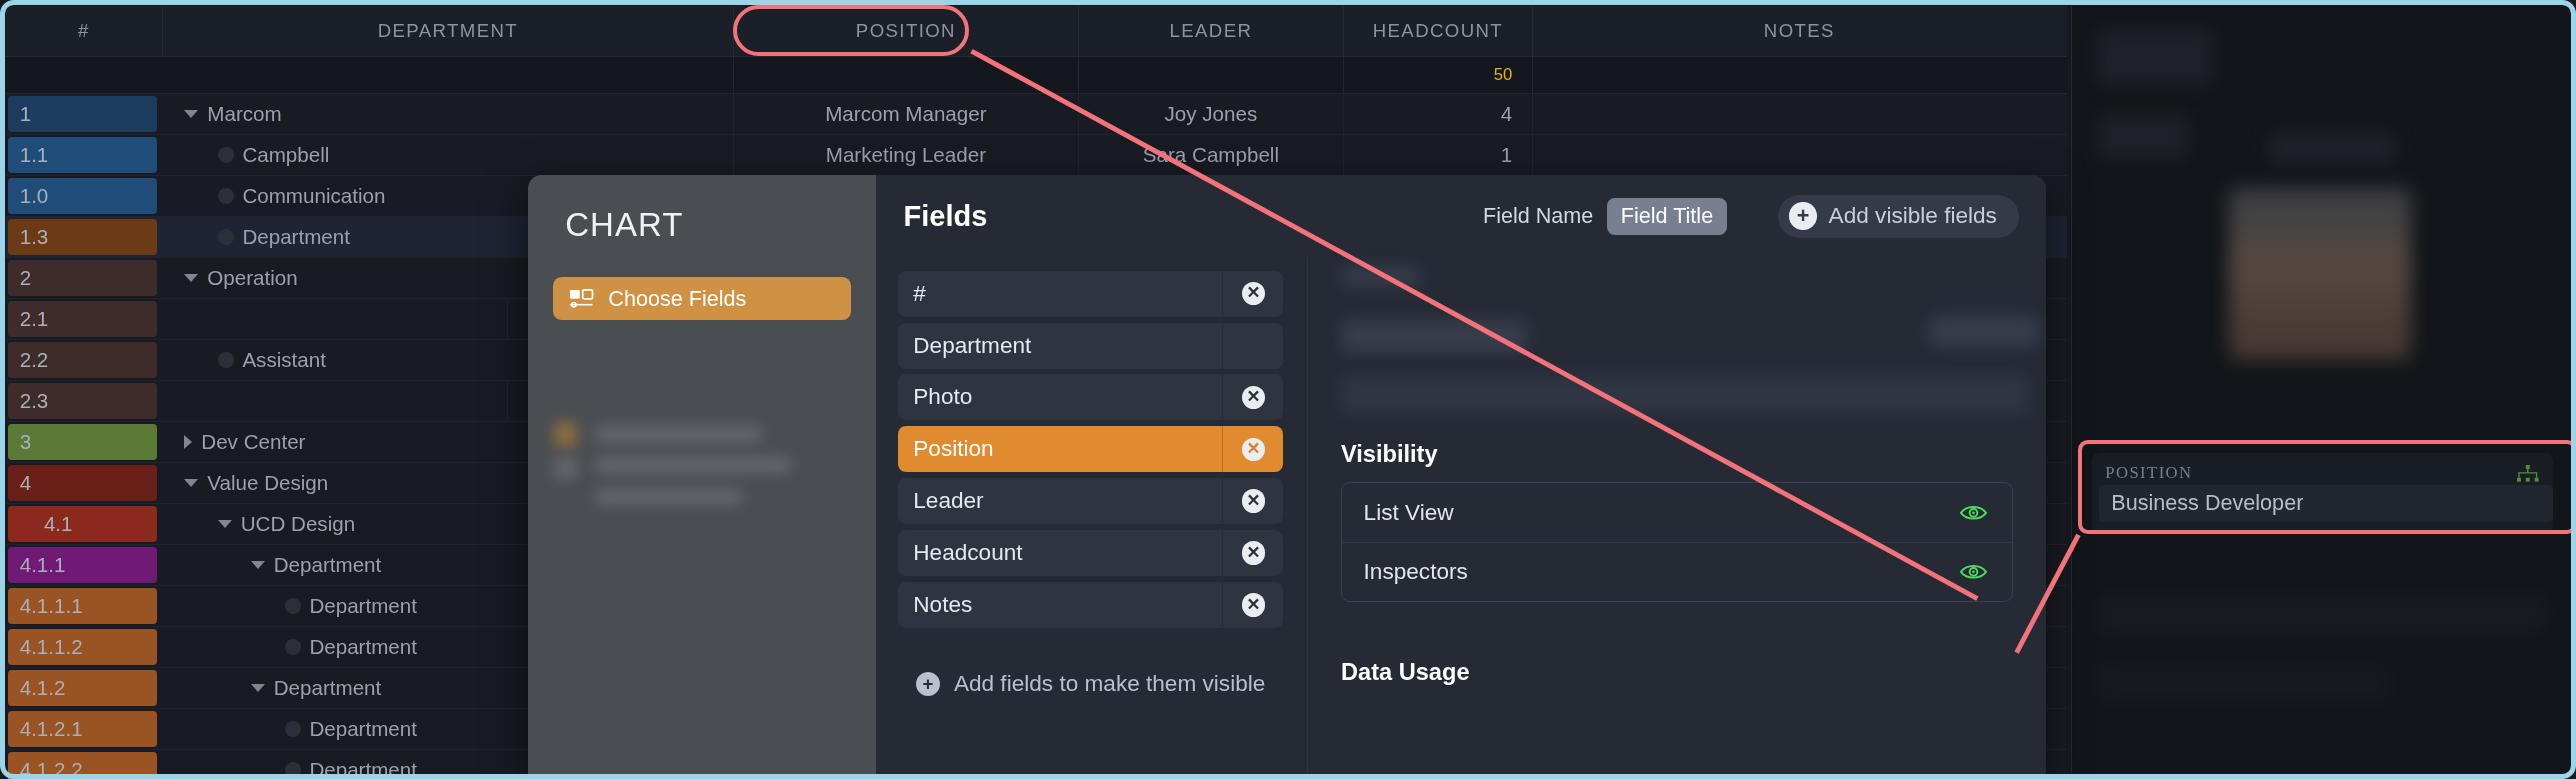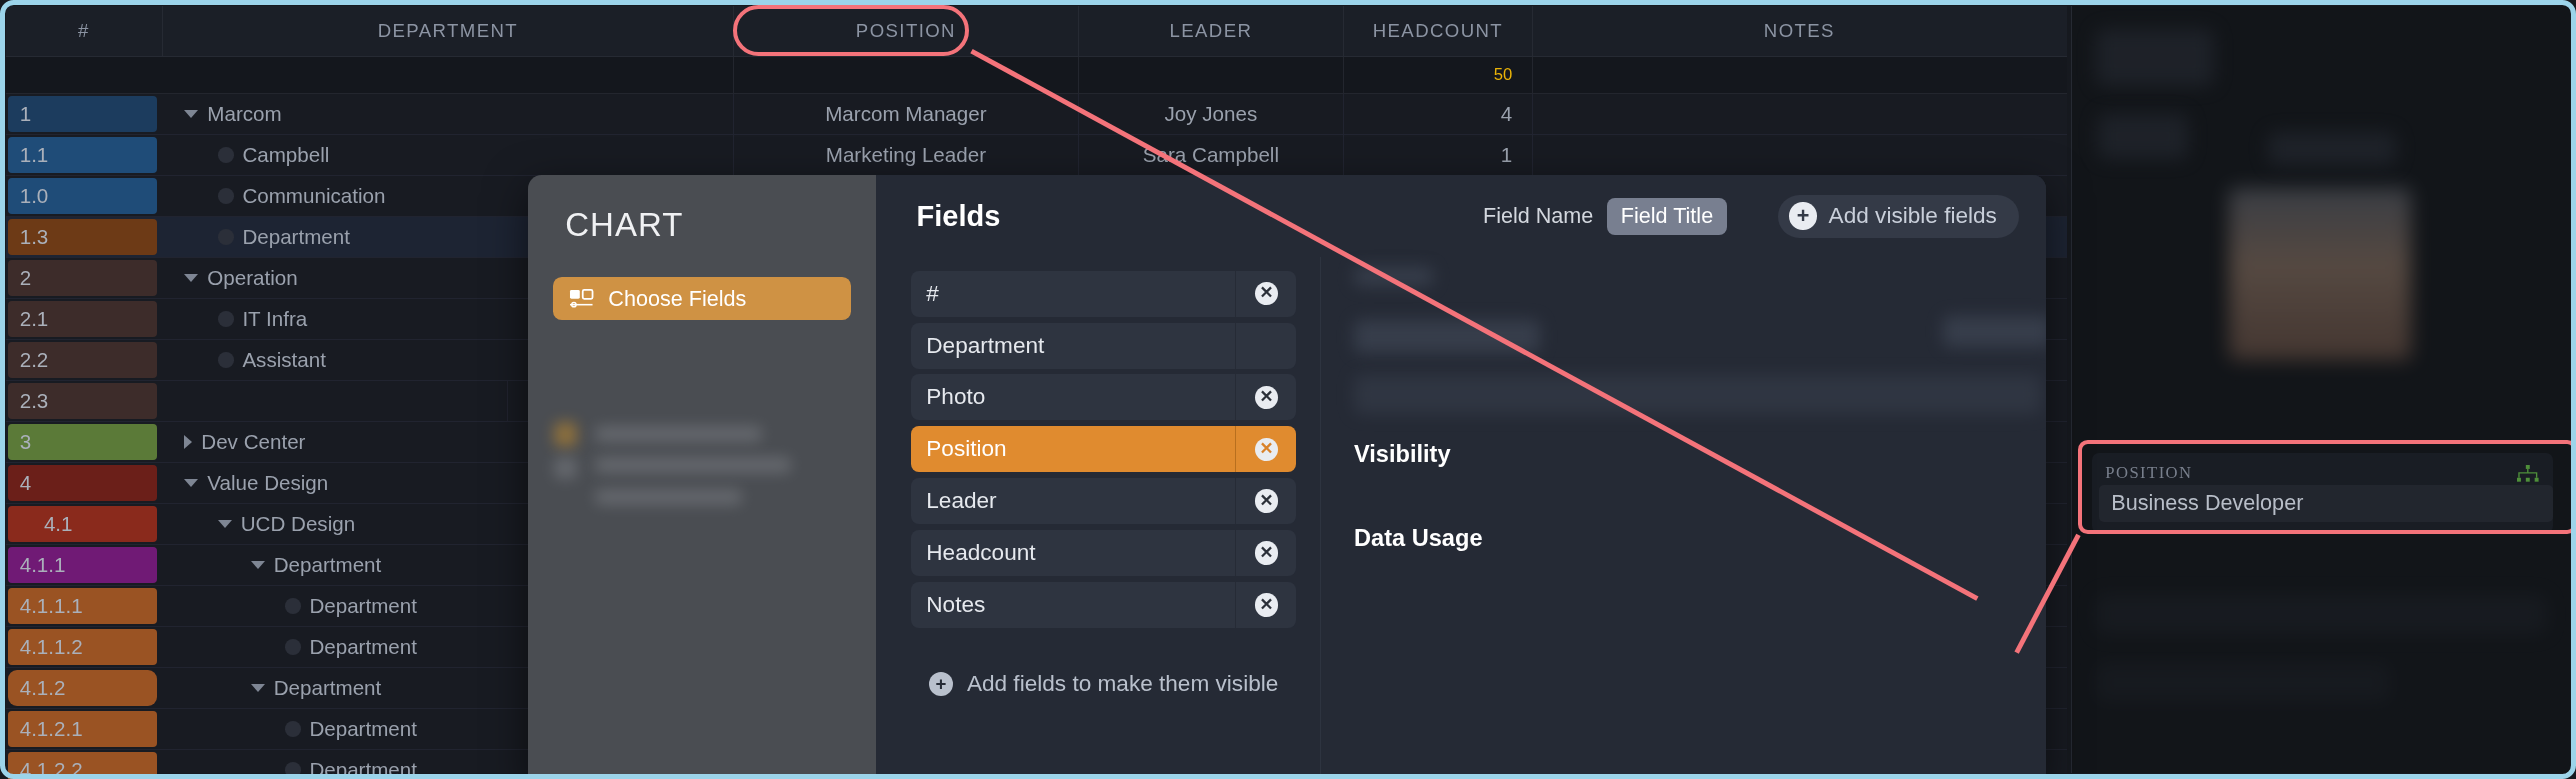--- a/index.html
+++ b/index.html
@@ -235,21 +235,20 @@
     filter: blur(6.9px);
     border-radius: 5.9px;
     opacity: .6;
   }
 
   .modal-main {
     flex: 1;
     background: #252a35;
     display: flex;
     flex-direction: column;
-    padding-left: 13px;
   }
   .modal-head {
     height: 82px;
     background: #252a35;
     display: flex; align-items: center;
     padding: 0 27.5px 0 21.6px;
     gap: 17.7px;
   }
   .modal-head .fields-title {
     font-size: 29px;
@@ -476,26 +475,20 @@
           </div>
           <div class="cell c-pos"></div>
           <div class="cell c-lead"></div>
           <div class="cell c-head"></div>
           <div class="cell c-note"></div>
         </div>
         <div class="trow">
           <div class="cell c-num">
             <div class="numchip" style="background: rgb(61, 44, 42);">2.1</div>
           </div>
-          <div class="cell c-dept">
-            <div class="deptwrap" style="padding-left: 55px;">
-              <span class="caret none"></span>
-              <span>IT Infra</span>
-            </div>
-          </div>
           <div class="cell c-pos"></div>
           <div class="cell c-lead"></div>
           <div class="cell c-head"></div>
           <div class="cell c-note"></div>
         </div>
         <div class="trow">
           <div class="cell c-num">
             <div class="numchip" style="background: rgb(61, 44, 42);">2.2</div>
           </div>
           <div class="cell c-dept">
@@ -603,21 +596,21 @@
               <span>Department</span>
             </div>
           </div>
           <div class="cell c-pos"></div>
           <div class="cell c-lead"></div>
           <div class="cell c-head"></div>
           <div class="cell c-note"></div>
         </div>
         <div class="trow">
           <div class="cell c-num">
-            <div class="numchip" style="background: rgb(154, 83, 35); border-radius: 9px;">4.1.2</div>
+            <div class="numchip" style="background: rgb(154, 83, 35);">4.1.2</div>
           </div>
           <div class="cell c-dept">
             <div class="deptwrap" style="padding-left: 88px;">
               <span class="caret down"></span>
               <span>Department</span>
             </div>
           </div>
           <div class="cell c-pos"></div>
           <div class="cell c-lead"></div>
           <div class="cell c-head"></div>
@@ -776,20 +769,38 @@
           <div class="detail-blur" style="left:33px;top:9.8px;width:687px;height:147px;">
             <div class="bb" style="left:0;top:0;width:79px;height:19.6px;"></div>
             <div class="bb" style="left:0;top:53px;width:186px;height:33px;"></div>
             <div class="bb" style="left:589px;top:49px;width:108px;height:31px;"></div>
             <div class="bb" style="left:0;top:108px;width:687px;height:39px;opacity:.5;"></div>
           </div>
 
           <div style="height:159px;"></div>
 
           <div class="section-title">Visibility</div>
+          <div class="vis-box">
+            <div class="vis-row">
+              <span class="vlabel">List View</span>
+              <svg class="eye" viewBox="0 0 30 20">
+                <path d="M2 10 C8 2, 22 2, 28 10 C22 18, 8 18, 2 10 Z" fill="none" stroke="#4ddb5a" stroke-width="2"></path>
+                <circle cx="15" cy="10" r="4" fill="none" stroke="#4ddb5a" stroke-width="2"></circle>
+                <circle cx="15" cy="10" r="1.4" fill="#4ddb5a"></circle>
+              </svg>
+            </div>
+            <div class="vis-row">
+              <span class="vlabel">Inspectors</span>
+              <svg class="eye" viewBox="0 0 30 20">
+                <path d="M2 10 C8 2, 22 2, 28 10 C22 18, 8 18, 2 10 Z" fill="none" stroke="#4ddb5a" stroke-width="2"></path>
+                <circle cx="15" cy="10" r="4" fill="none" stroke="#4ddb5a" stroke-width="2"></circle>
+                <circle cx="15" cy="10" r="1.4" fill="#4ddb5a"></circle>
+              </svg>
+            </div>
+          </div>
 
           <div class="section-title" style="margin-top:57px;">Data Usage</div>
         </div>
 
       </div>
     </div>
   </div>
 
   <div class="window-frame"></div>
 </div>

